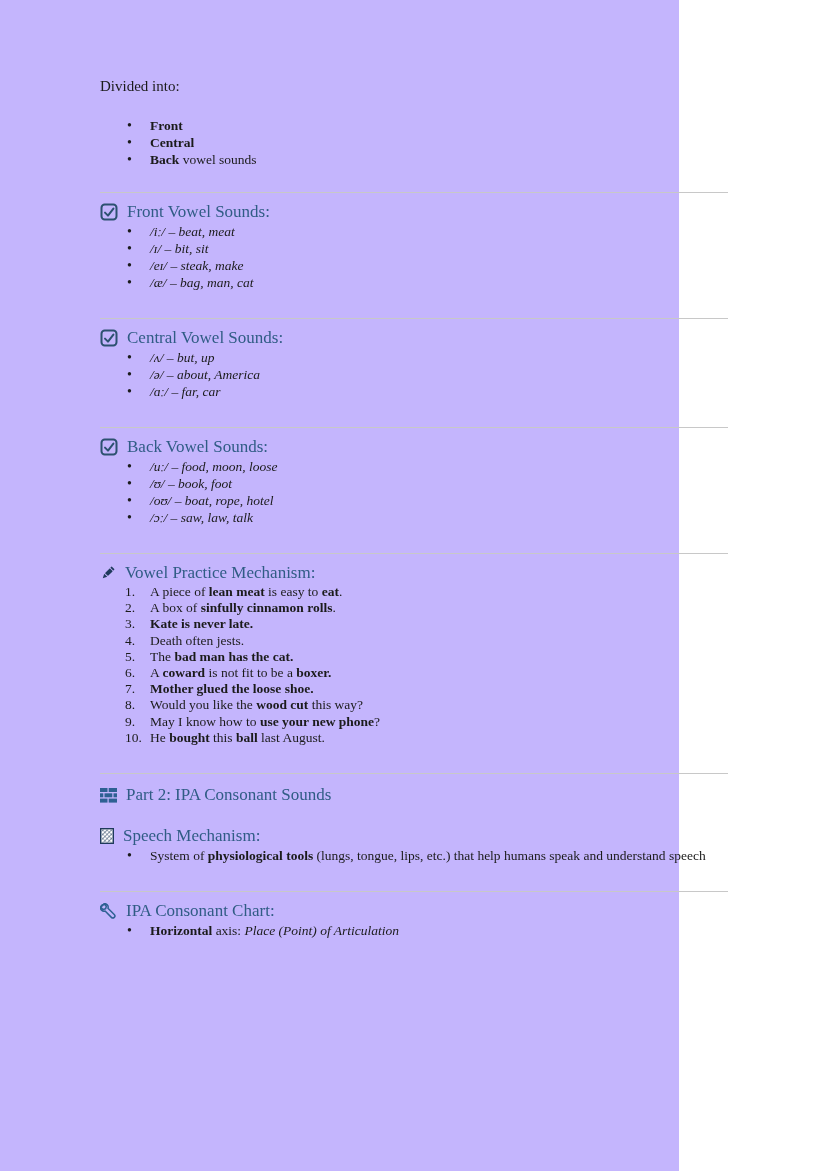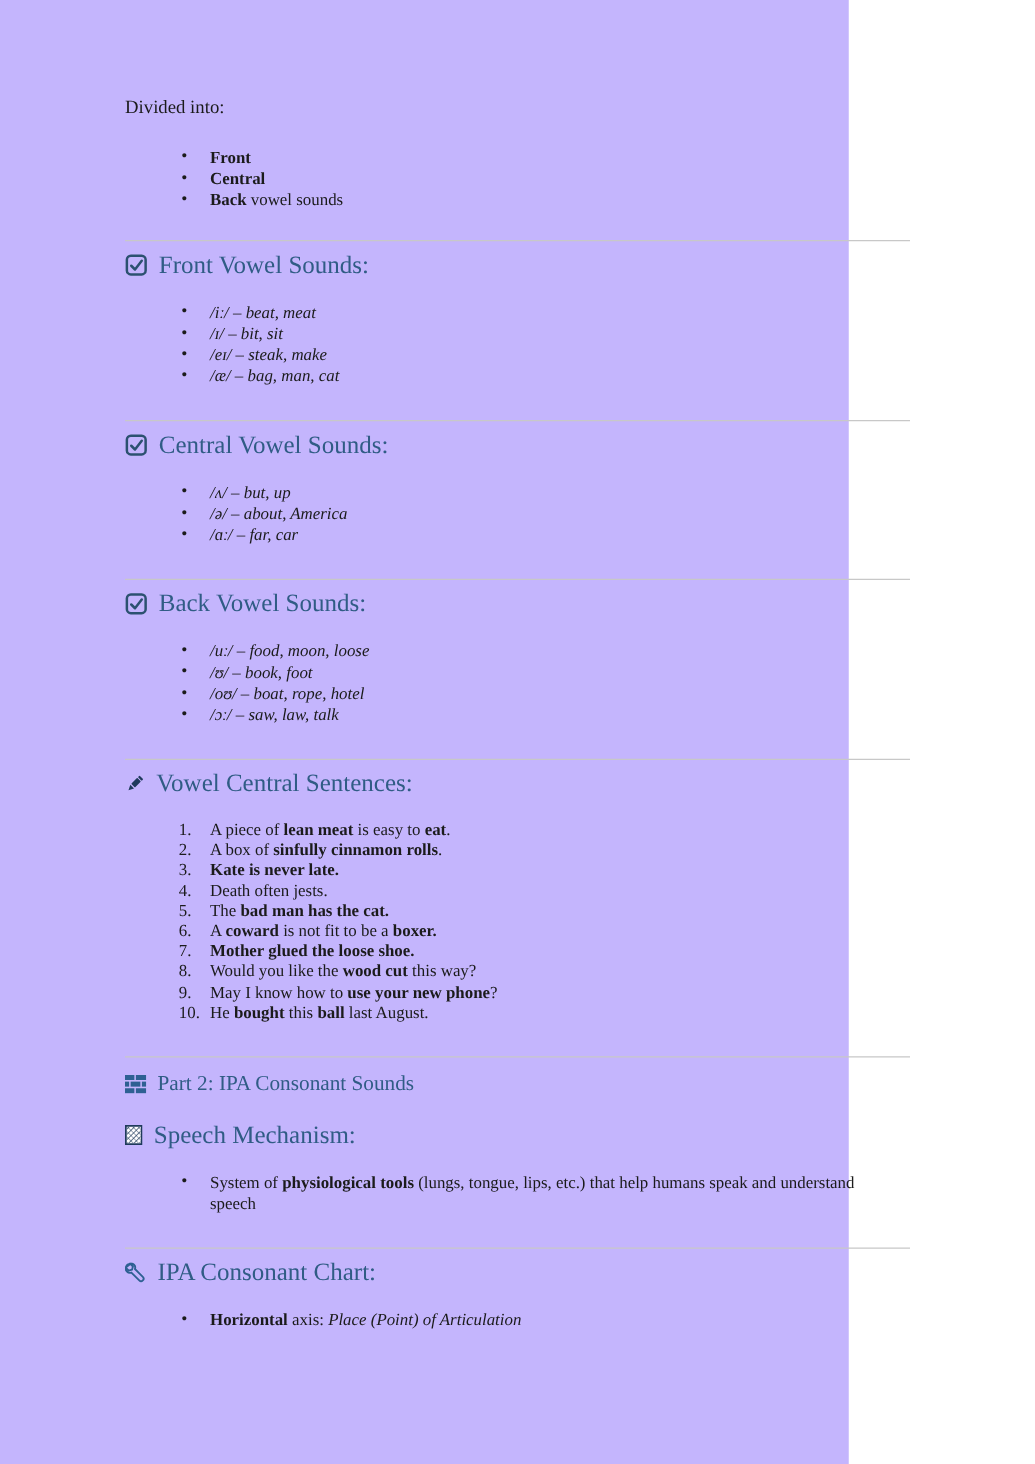--- a/index.html
+++ b/index.html
@@ -17,21 +17,21 @@
 
   .intro-heading{
     font-size:15px;
     line-height:18px;
     margin:0 0 22px 0;
     font-weight:normal;
   }
 
   ul.doc-list, ol.doc-list{
     list-style:none;
-    margin:18px;
+    margin:0;
     padding:0;
   }
   ul.doc-list li{
     position:relative;
     padding-left:50px;
     line-height:17px;
   }
   ul.doc-list li::before{
     content:"\2022";
     position:absolute;
@@ -61,21 +61,21 @@
   hr.rule{
     border:none;
     border-top:1px solid #c8c8c8;
     margin:27px 0 0 0;
     height:0;
   }
   hr.rule.first{margin-top:24px;}
 
   .sec-heading{
     margin:8px 0 0 0;
-    font-size:20px;
+    font-size:17px;
     line-height:22px;
     font-weight:normal;
     color:#305c85;
     display:flex;
     align-items:center;
     gap:9px;
   }
   .sec-heading .ic{flex:0 0 auto;display:inline-flex;}
   .h-part{
     font-size:17px;
@@ -159,21 +159,21 @@
     <h2 class="sec-heading">
       <span class="ic">
         <svg width="16" height="16" viewBox="0 0 16 16">
             <g transform="rotate(45 8 8)" fill="#1f3a5c">
               <path d="M8 15.4 L5.9 11.2 L10.1 11.2 Z"></path>
               <rect x="5.9" y="3.4" width="4.2" height="6.8" rx="0.6"></rect>
               <rect x="5.9" y="0.8" width="4.2" height="1.8" rx="0.5"></rect>
             </g>
           </svg>
       </span>
-      <span>Vowel Central Sentences:</span>
+      <span>Vowel Practice Mechanism:</span>
     </h2>
     <ol class="doc-list practice-list">
       <li><span>A piece of </span><span style="font-weight: bold;">lean meat</span><span> is easy to </span><span style="font-weight: bold;">eat</span><span>.</span></li>
       <li><span>A box of </span><span style="font-weight: bold;">sinfully cinnamon rolls</span><span>.</span></li>
       <li><span style="font-weight: bold;">Kate is never late.</span></li>
       <li><span style="font-weight: normal;">Death often jests.</span></li>
       <li><span>The </span><span style="font-weight: bold;">bad man has the cat.</span></li>
       <li><span>A </span><span style="font-weight: bold;">coward</span><span> is not fit to be a </span><span style="font-weight: bold;">boxer.</span></li>
       <li><span style="font-weight: bold;">Mother glued the loose shoe.</span></li>
       <li><span>Would you like the </span><span style="font-weight: bold;">wood cut</span><span> this way?</span></li>

